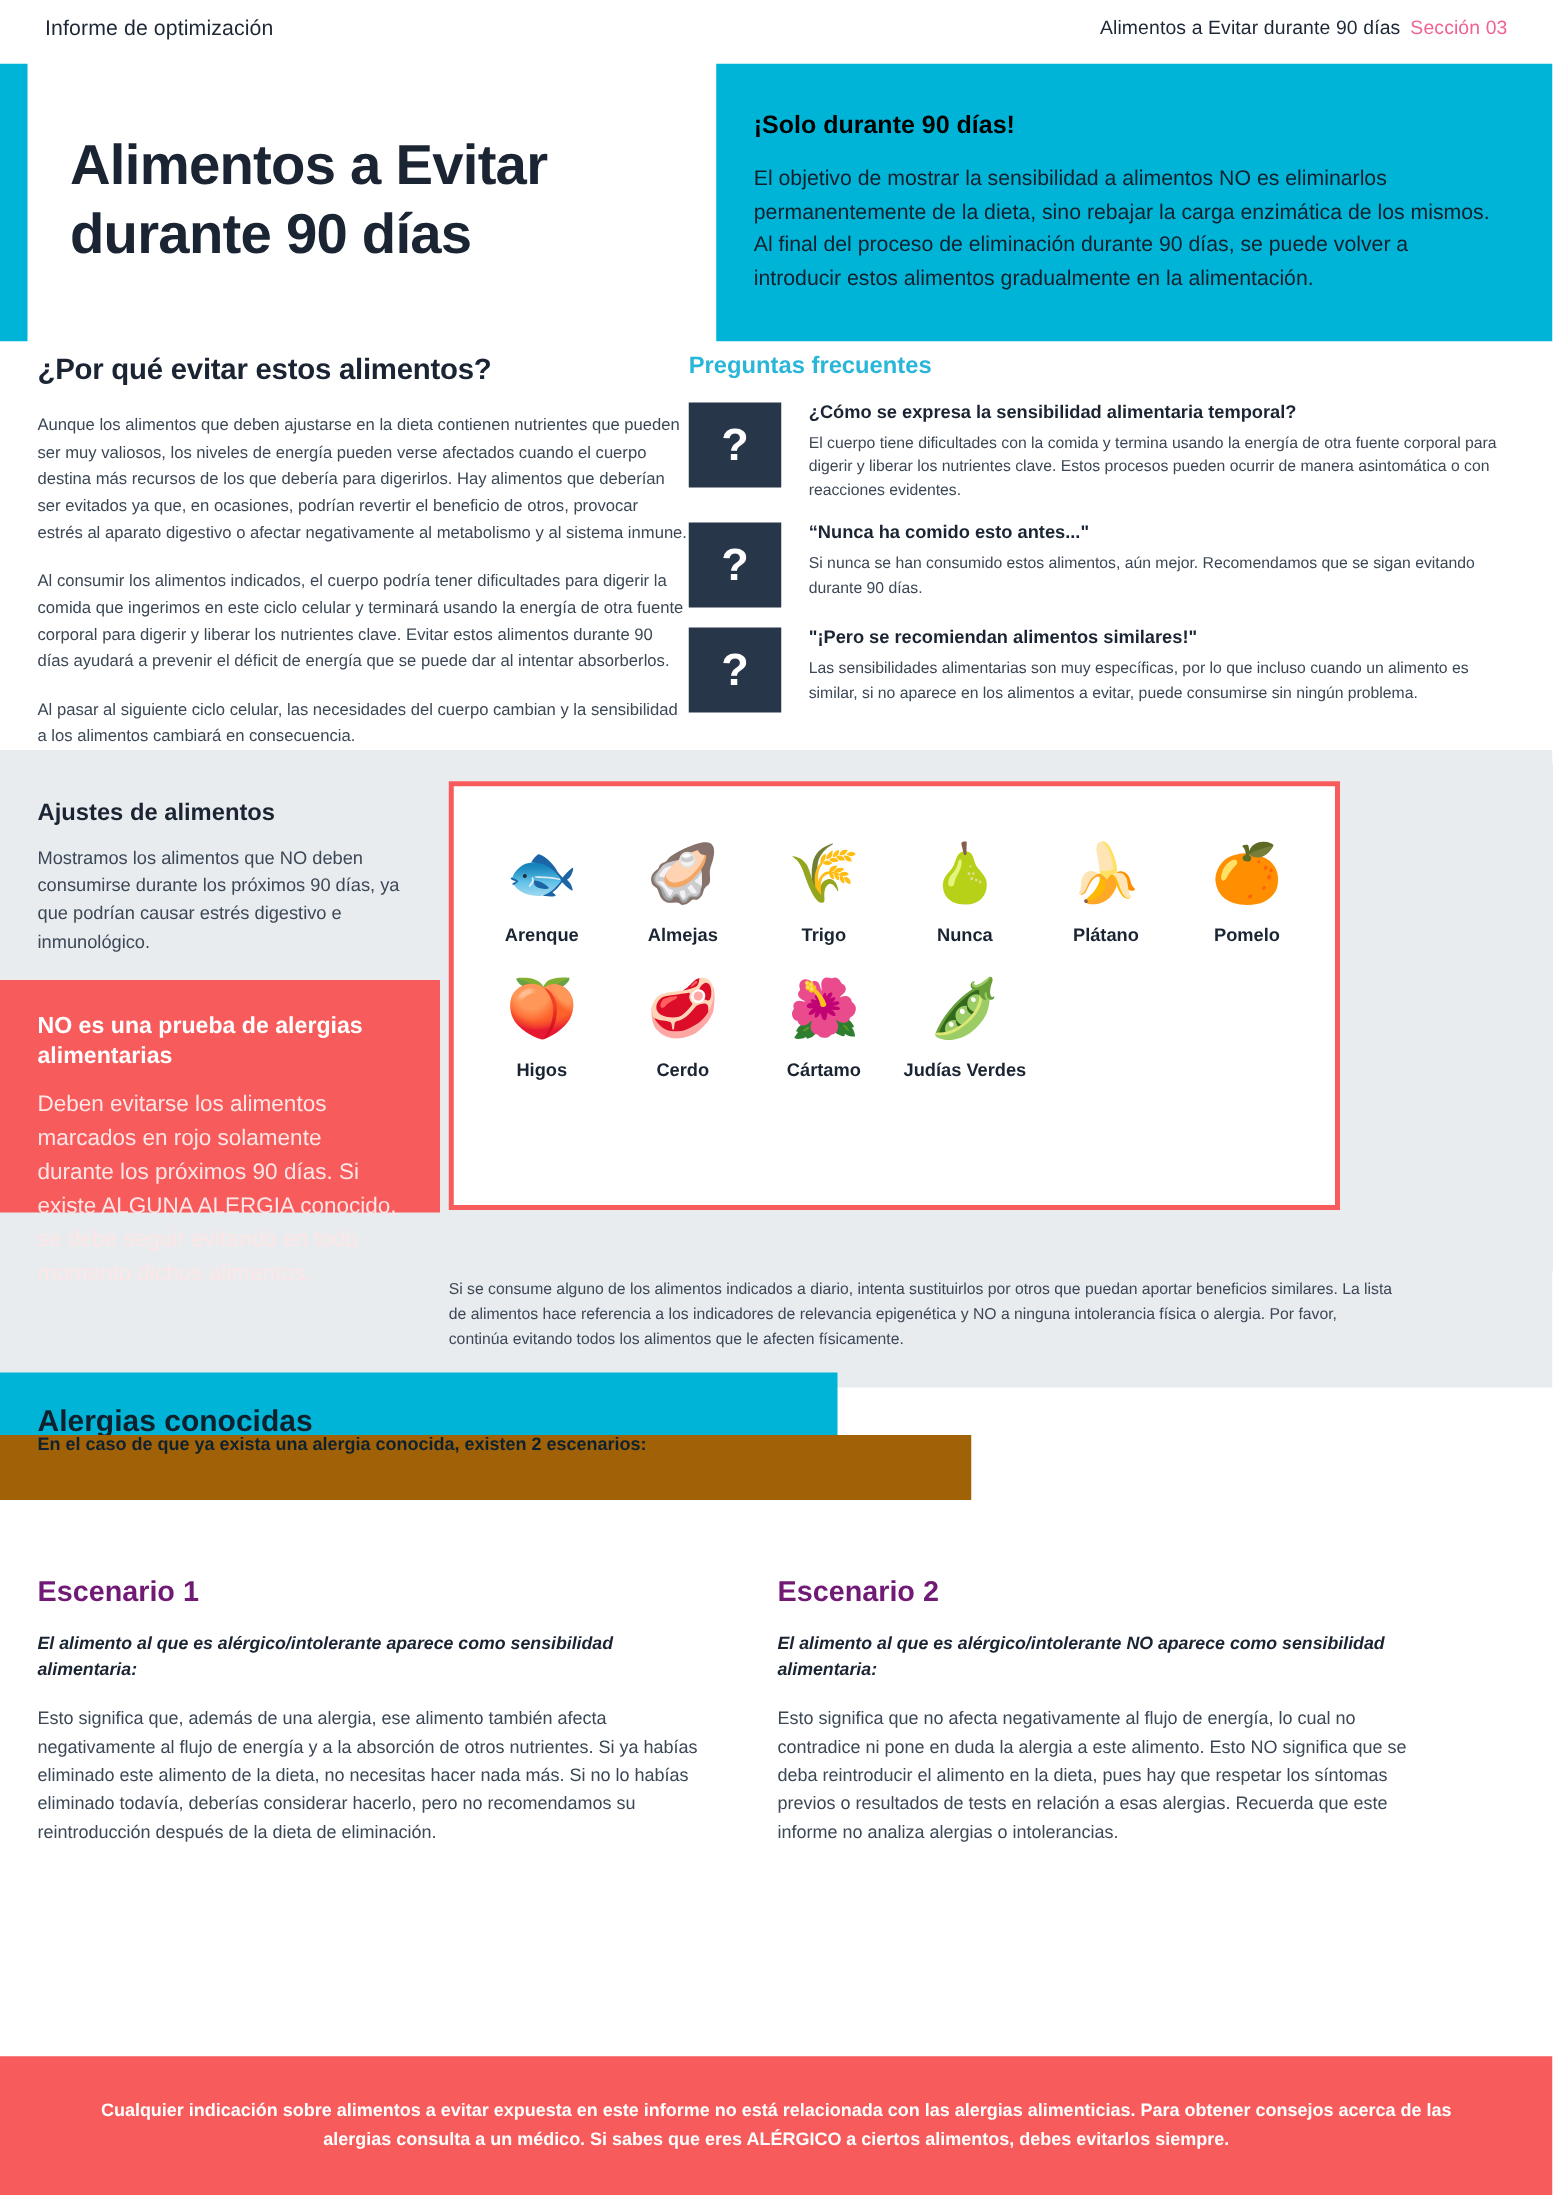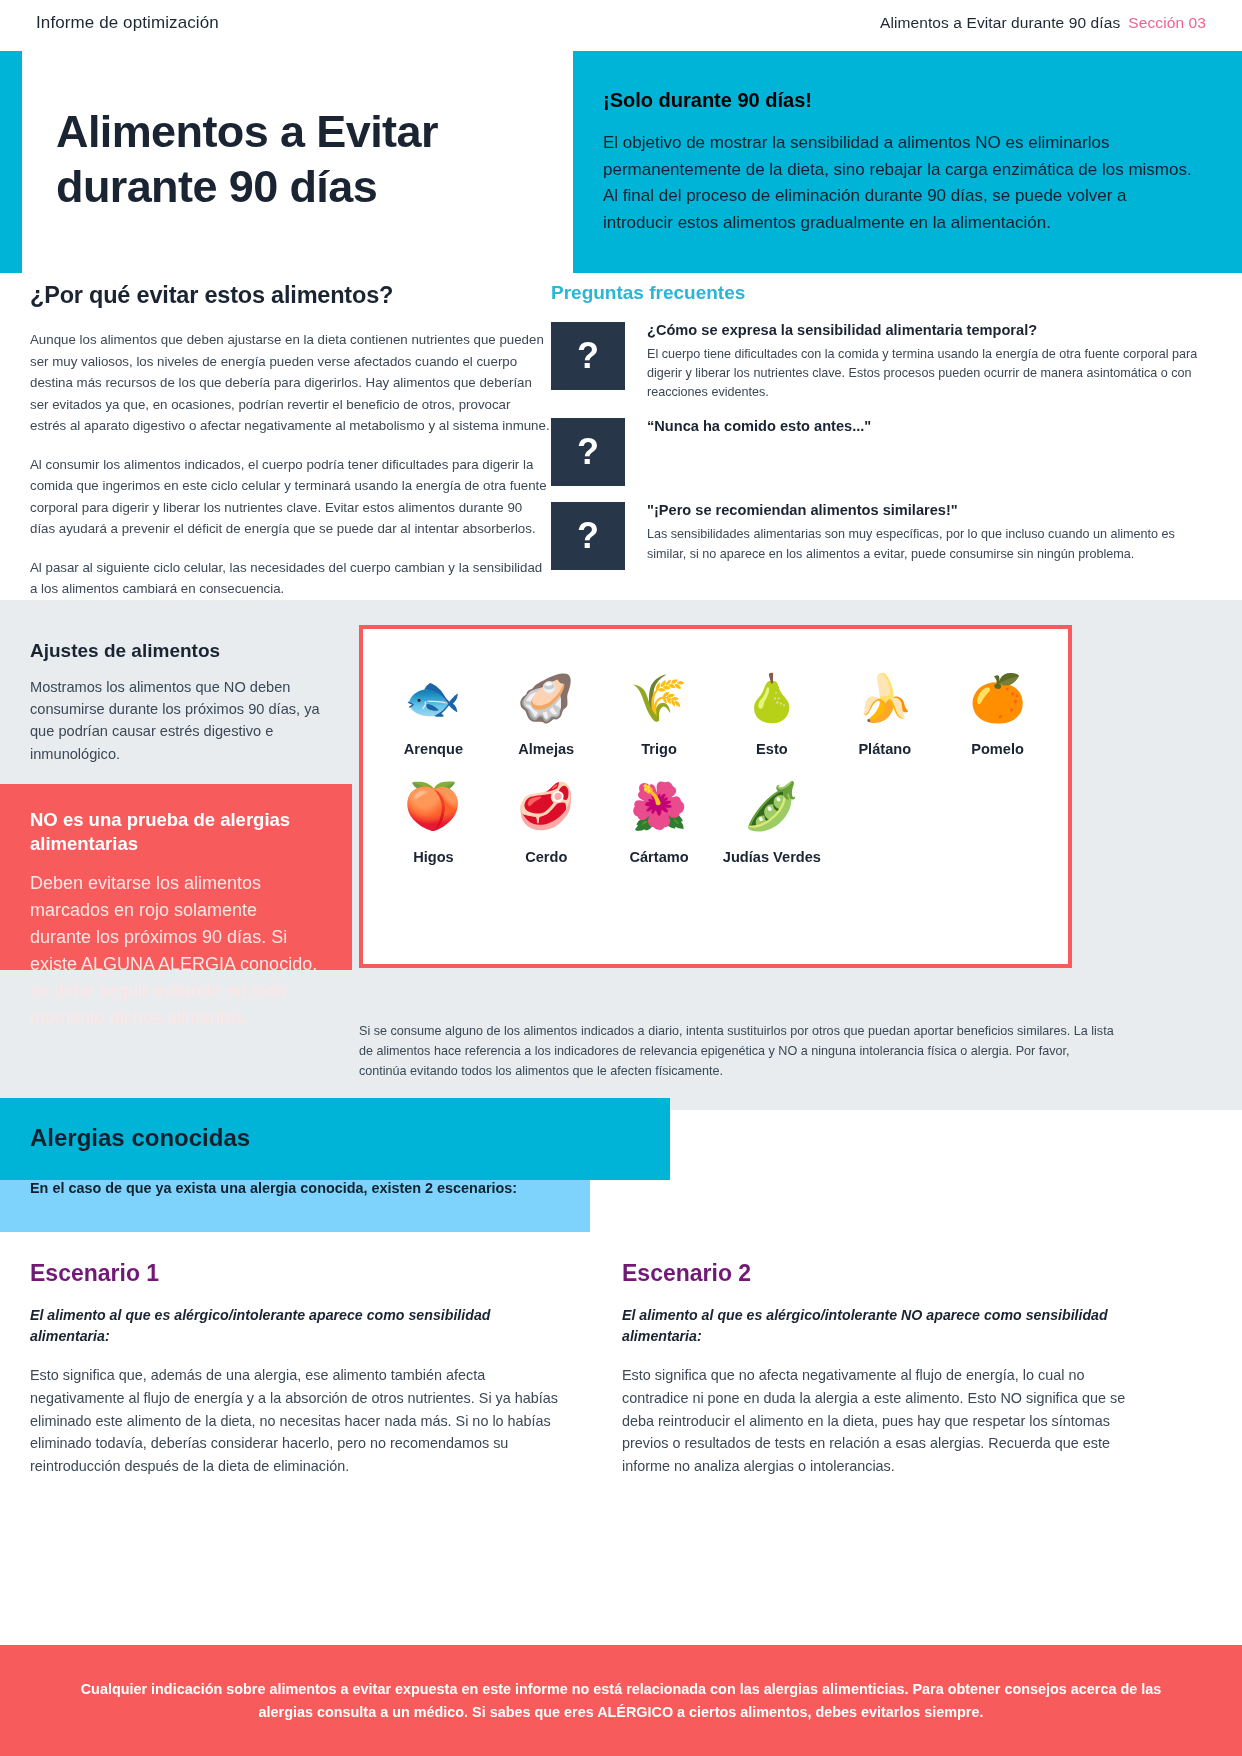--- a/index.html
+++ b/index.html
@@ -102,22 +102,22 @@
     font-size: 12.6px; line-height: 1.58; color: #3c4856; margin-top: 36px;
   }
 
   
   .allergy-box {
     position: absolute; left: 0; top: 1098px; width: 670px; height: 82px;
     background: #00b4d8; padding: 26px 30px 0 30px;
   }
   .allergy-box h2 { font-size: 24px; font-weight: 700; color: #10212e; }
   .allergy-sub {
-    position: absolute; left: 0; top: 1180px; width: 590px; height: 52px;
-    background: #7dd3fc; padding: 0 30px;
+    position: absolute; left: 0; top: 1148px; width: 777px; height: 52px;
+    background: #a16207; padding: 0 30px;
   }
   .allergy-sub p { font-size: 14.4px; font-weight: 700; color: #10212e; }
 
   
   .scenarios {
     position: absolute; left: 30px; top: 1260px; width: 1182px;
     display: flex; gap: 62px;
   }
   .scenario { width: 530px; }
   .scenario h3 { font-size: 23px; font-weight: 700; color: #701a75; margin-bottom: 18px; }
@@ -172,20 +172,21 @@
       <div class="faq-text">
         <h4>¿Cómo se expresa la sensibilidad alimentaria temporal?</h4>
         <p>El cuerpo tiene dificultades con la comida y termina usando la energía de otra fuente corporal para digerir y liberar los nutrientes clave. Estos procesos pueden ocurrir de manera asintomática o con reacciones evidentes.</p>
       </div>
     </div>
 
     <div class="faq-item">
       <div class="faq-icon">?</div>
       <div class="faq-text">
         <h4>“Nunca ha comido esto antes..."</h4>
+        <p>Si nunca se han consumido estos alimentos, aún mejor. Recomendamos que se sigan evitando durante 90 días.</p>
       </div>
     </div>
 
     <div class="faq-item">
       <div class="faq-icon">?</div>
       <div class="faq-text">
         <h4>"¡Pero se recomiendan alimentos similares!"</h4>
         <p>Las sensibilidades alimentarias son muy específicas, por lo que incluso cuando un alimento es similar, si no aparece en los alimentos a evitar, puede consumirse sin ningún problema.</p>
       </div>
     </div>
@@ -212,21 +213,21 @@
       <div class="food-cell">
         <div class="food-emoji">🦪</div>
         <div class="food-label">Almejas</div>
       </div>
       <div class="food-cell">
         <div class="food-emoji">🌾</div>
         <div class="food-label">Trigo</div>
       </div>
       <div class="food-cell">
         <div class="food-emoji">🍐</div>
-        <div class="food-label">Esto</div>
+        <div class="food-label">Nunca</div>
       </div>
       <div class="food-cell">
         <div class="food-emoji">🍌</div>
         <div class="food-label">Plátano</div>
       </div>
       <div class="food-cell">
         <div class="food-emoji">🍊</div>
         <div class="food-label">Pomelo</div>
       </div>
       <div class="food-cell">

